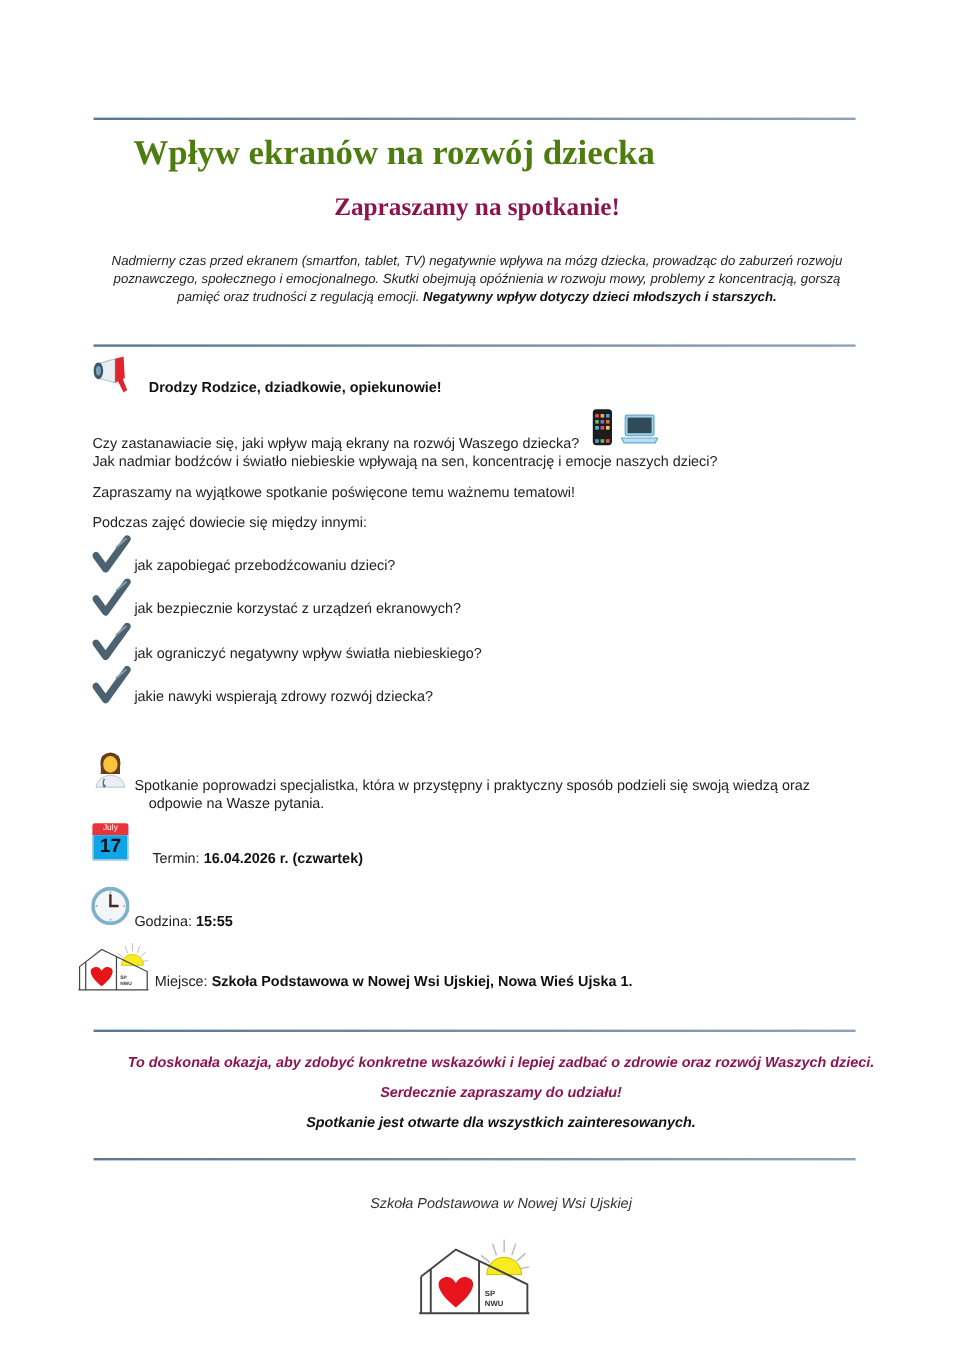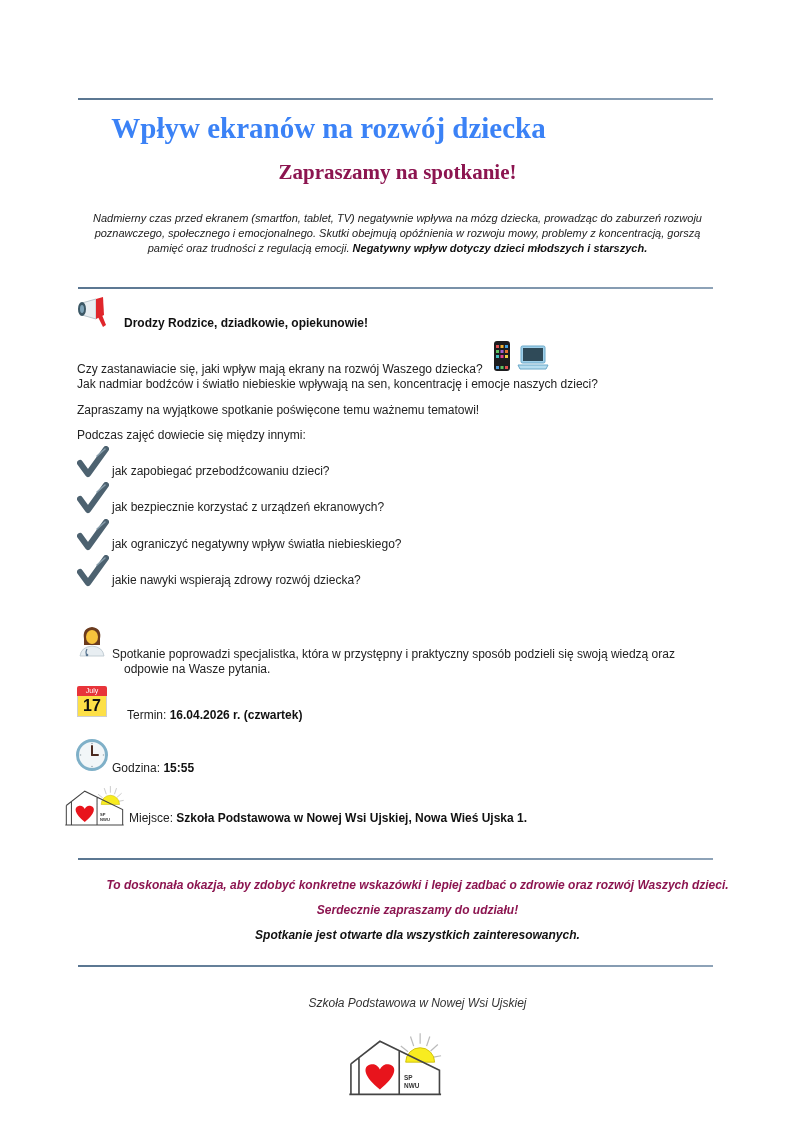--- a/index.html
+++ b/index.html
@@ -1,18 +1,18 @@
 <!DOCTYPE html>
 <html><head>
 <meta charset="utf-8">
 <style>
   html, body { margin: 0; padding: 0; background: #ffffff; }
   body { width: 795px; height: 1124px; position: relative; overflow: hidden; font-family: "Liberation Sans", sans-serif; color: #1a1a1a; }
   .hr { position: absolute; left: 78px; width: 635px; height: 2px; background: linear-gradient(to right, #5a7691, #8ea3b8); }
-  .title { position: absolute; left: 0; width: 657px; top: 112px; text-align: center; font-family: "Liberation Serif", serif; font-weight: bold; font-size: 29px; color: #3b82f6; }
+  .title { position: absolute; left: 0; width: 657px; top: 112px; text-align: center; font-family: "Liberation Serif", serif; font-weight: bold; font-size: 29px; color: #4d7c0f; }
   .subtitle { position: absolute; left: 0; width: 795px; top: 160px; text-align: center; font-family: "Liberation Serif", serif; font-weight: bold; font-size: 21px; color: #8c1550; }
   .intro { position: absolute; left: 84px; width: 627px; top: 211px; text-align: center; font-style: italic; font-size: 11px; line-height: 15px; color: #222; }
   .intro b { font-weight: bold; color: #111; }
   .txt { position: absolute; left: 77px; font-size: 12px; color: #222; white-space: nowrap; }
   .icon { position: absolute; }
   .bold { font-weight: bold; color: #111; }
   .check-item { position: absolute; left: 77px; height: 32px; }
   .check-item svg { position: absolute; left: 0; top: 0; }
   .check-item span { position: absolute; left: 35px; top: 18px; font-size: 12px; color: #222; white-space: nowrap; }
   .center-it { position: absolute; left: 0; width: 795px; text-align: center; font-style: italic; font-weight: bold; font-size: 12px; margin-left: 20px; }
@@ -102,21 +102,21 @@
   <ellipse cx="15" cy="12" rx="6" ry="7" fill="#f7c33c"></ellipse>
   <path d="M3 31 Q4 22 15 21 Q26 22 27 31 Z" fill="#e8eef2" stroke="#b8c4cc" stroke-width="0.8"></path>
   <path d="M10 24 Q8 28 10 30" stroke="#5a7691" stroke-width="1.2" fill="none"></path>
   <circle cx="10" cy="30" r="1.3" fill="#5a7691"></circle>
 </svg>
 <div class="txt" style="left:112px;top:647px;">Spotkanie poprowadzi specjalistka, która w przystępny i praktyczny sposób podzieli się swoją wiedzą oraz</div>
 <div class="txt" style="left:124px;top:662px;">odpowie na Wasze pytania.</div>
 
 <div class="icon" style="left:77px;top:686px;width:30px;height:31px;">
   <div style="height:10px;background:#e8343a;color:#fff;font-size:7px;line-height:10px;text-align:center;border-radius:2px 2px 0 0;">July</div>
-  <div style="height:20px;background:#fde047;border:1px solid #cfcfcf;border-top:none;color:#111;font-weight:bold;font-size:16px;line-height:20px;text-align:center;">17</div>
+  <div style="height:20px;background:#0ea5e9;border:1px solid #cfcfcf;border-top:none;color:#111;font-weight:bold;font-size:16px;line-height:20px;text-align:center;">17</div>
 </div>
 <div class="txt" style="left:127px;top:708px;"><span>Termin:</span> <span class="bold">16.04.2026 r. (czwartek)</span></div>
 
 <svg class="icon" style="left:76px;top:739px;" width="32" height="32" viewBox="0 0 32 32">
   <circle cx="16" cy="16" r="14.5" fill="#f2f6f8" stroke="#7fb0c8" stroke-width="3"></circle>
   <line x1="16" y1="16" x2="16" y2="7" stroke="#4a2a20" stroke-width="2" stroke-linecap="round"></line>
   <line x1="16" y1="16" x2="22" y2="16" stroke="#4a2a20" stroke-width="2" stroke-linecap="round"></line>
   <g fill="#9aa8b0">
       <circle cx="16" cy="4.5" r="0.8"></circle>
       <circle cx="27.5" cy="16" r="0.8"></circle>

